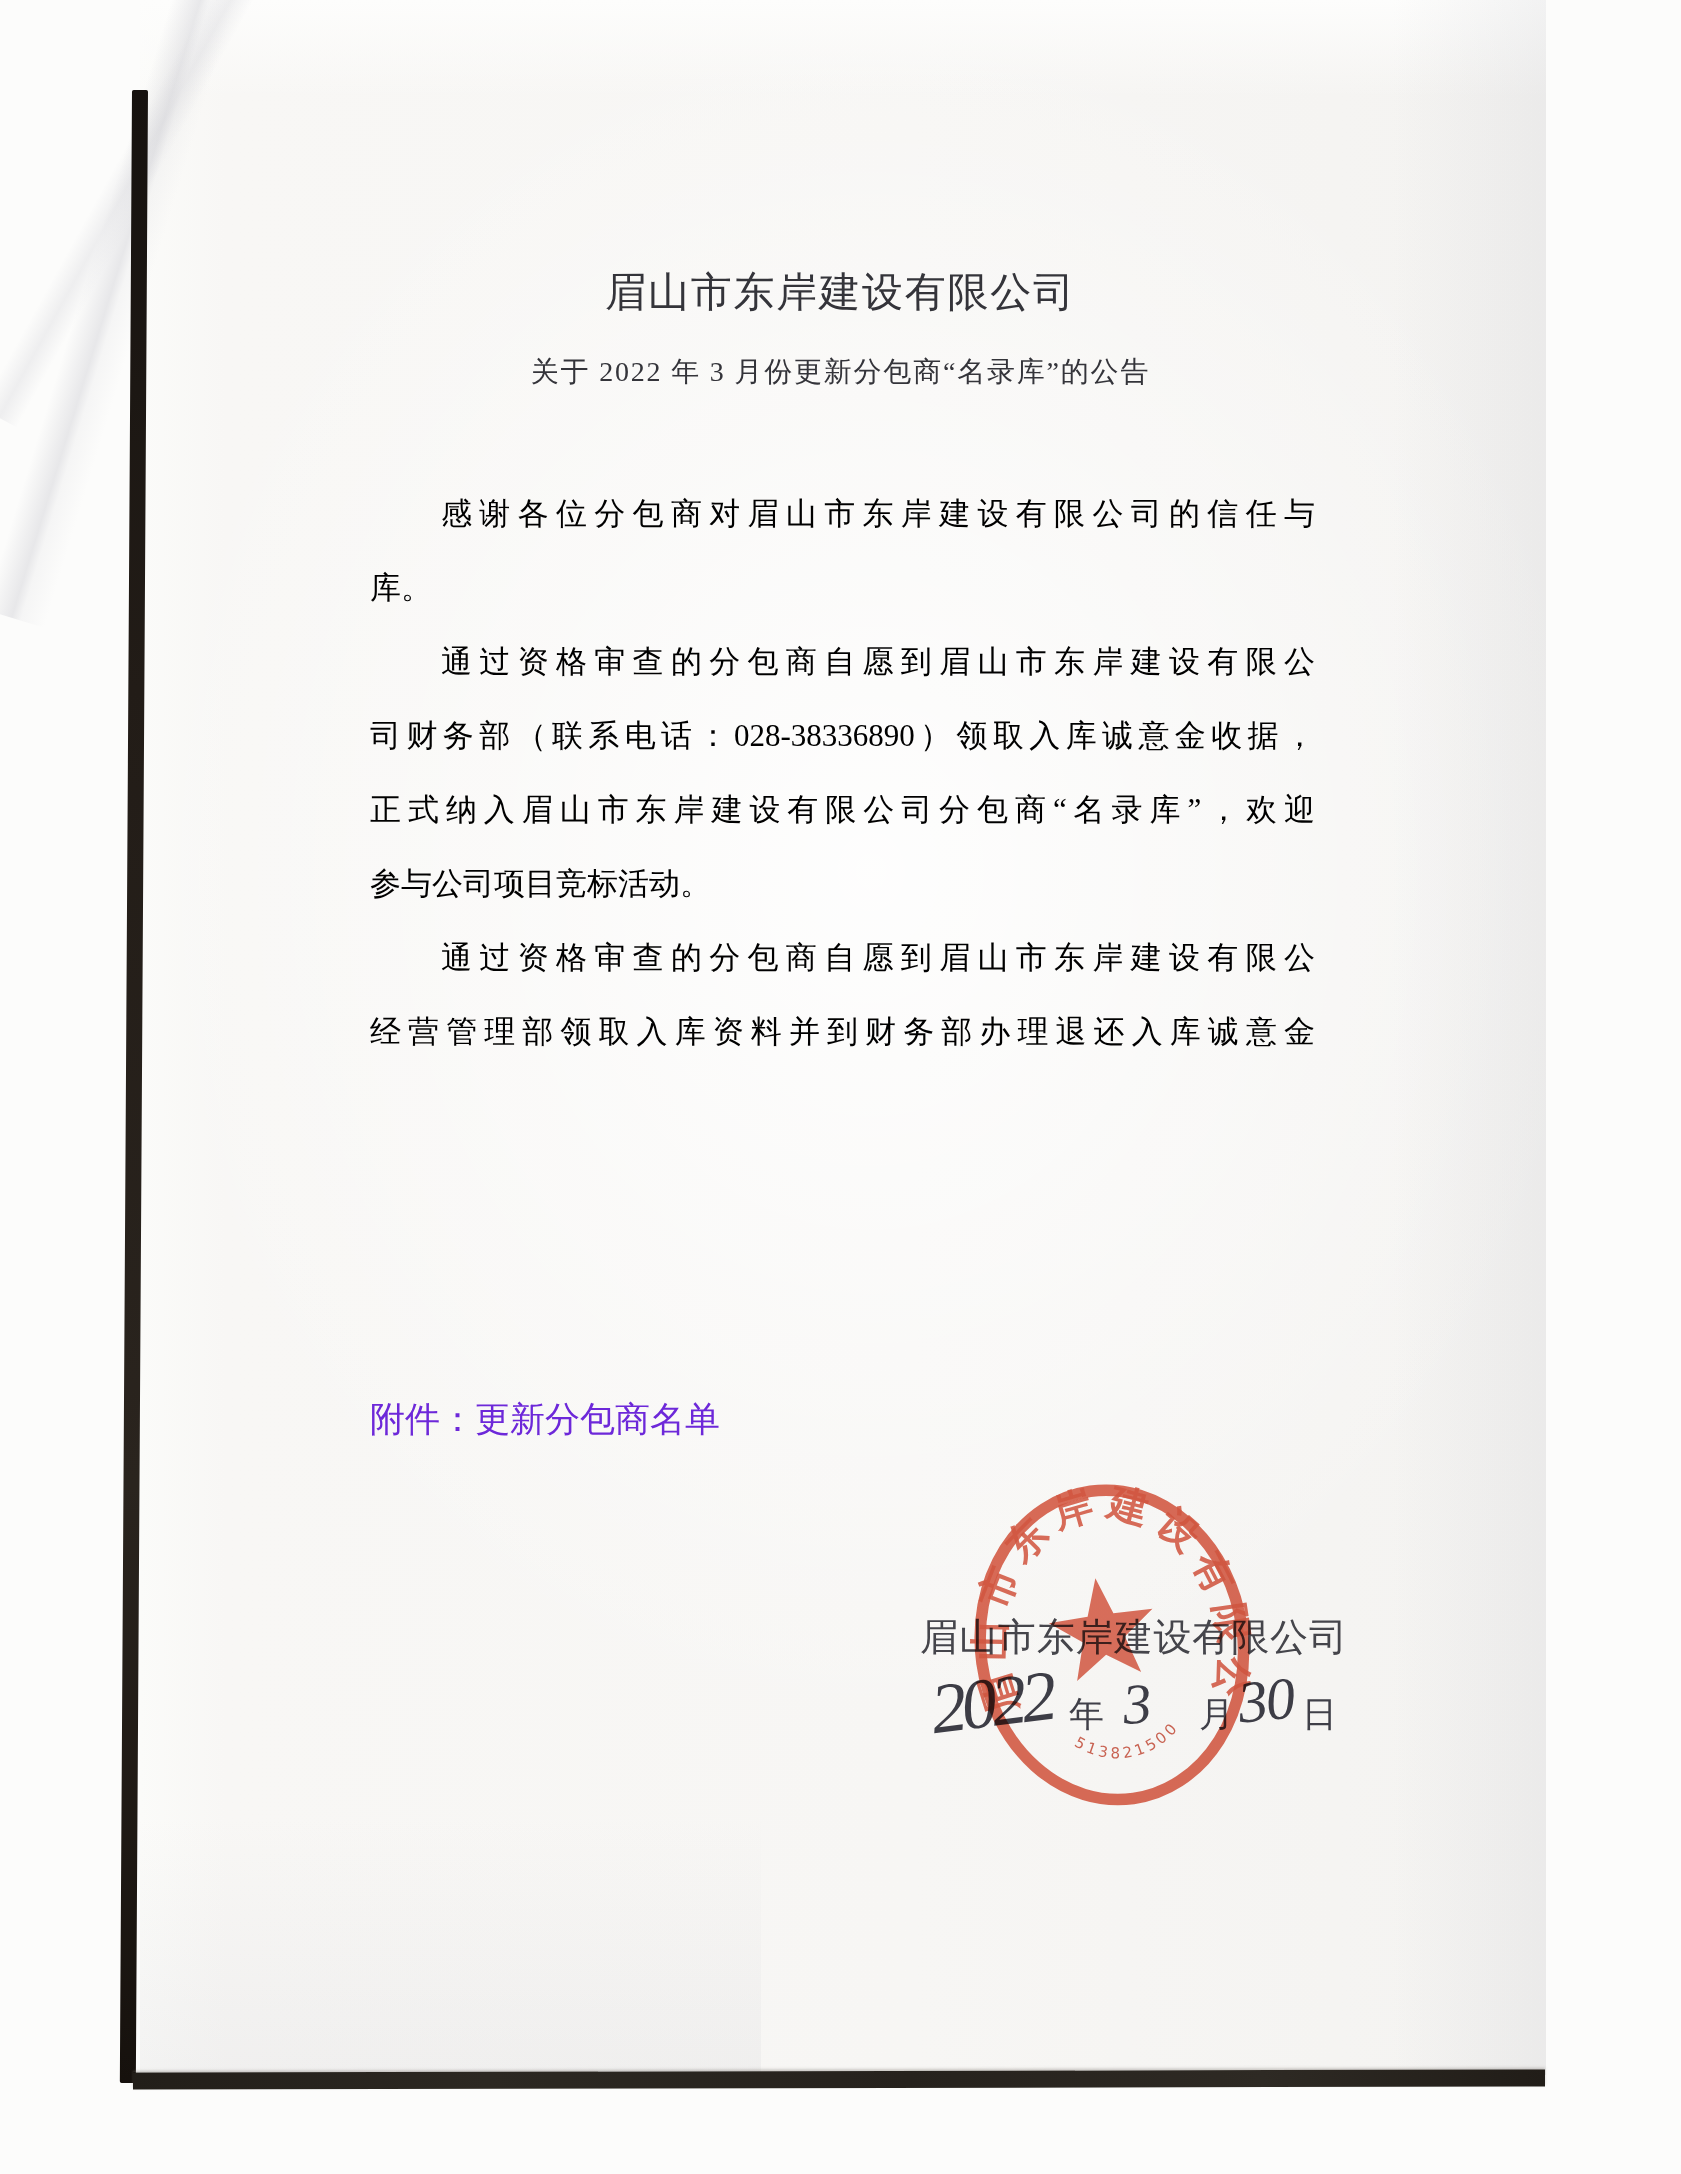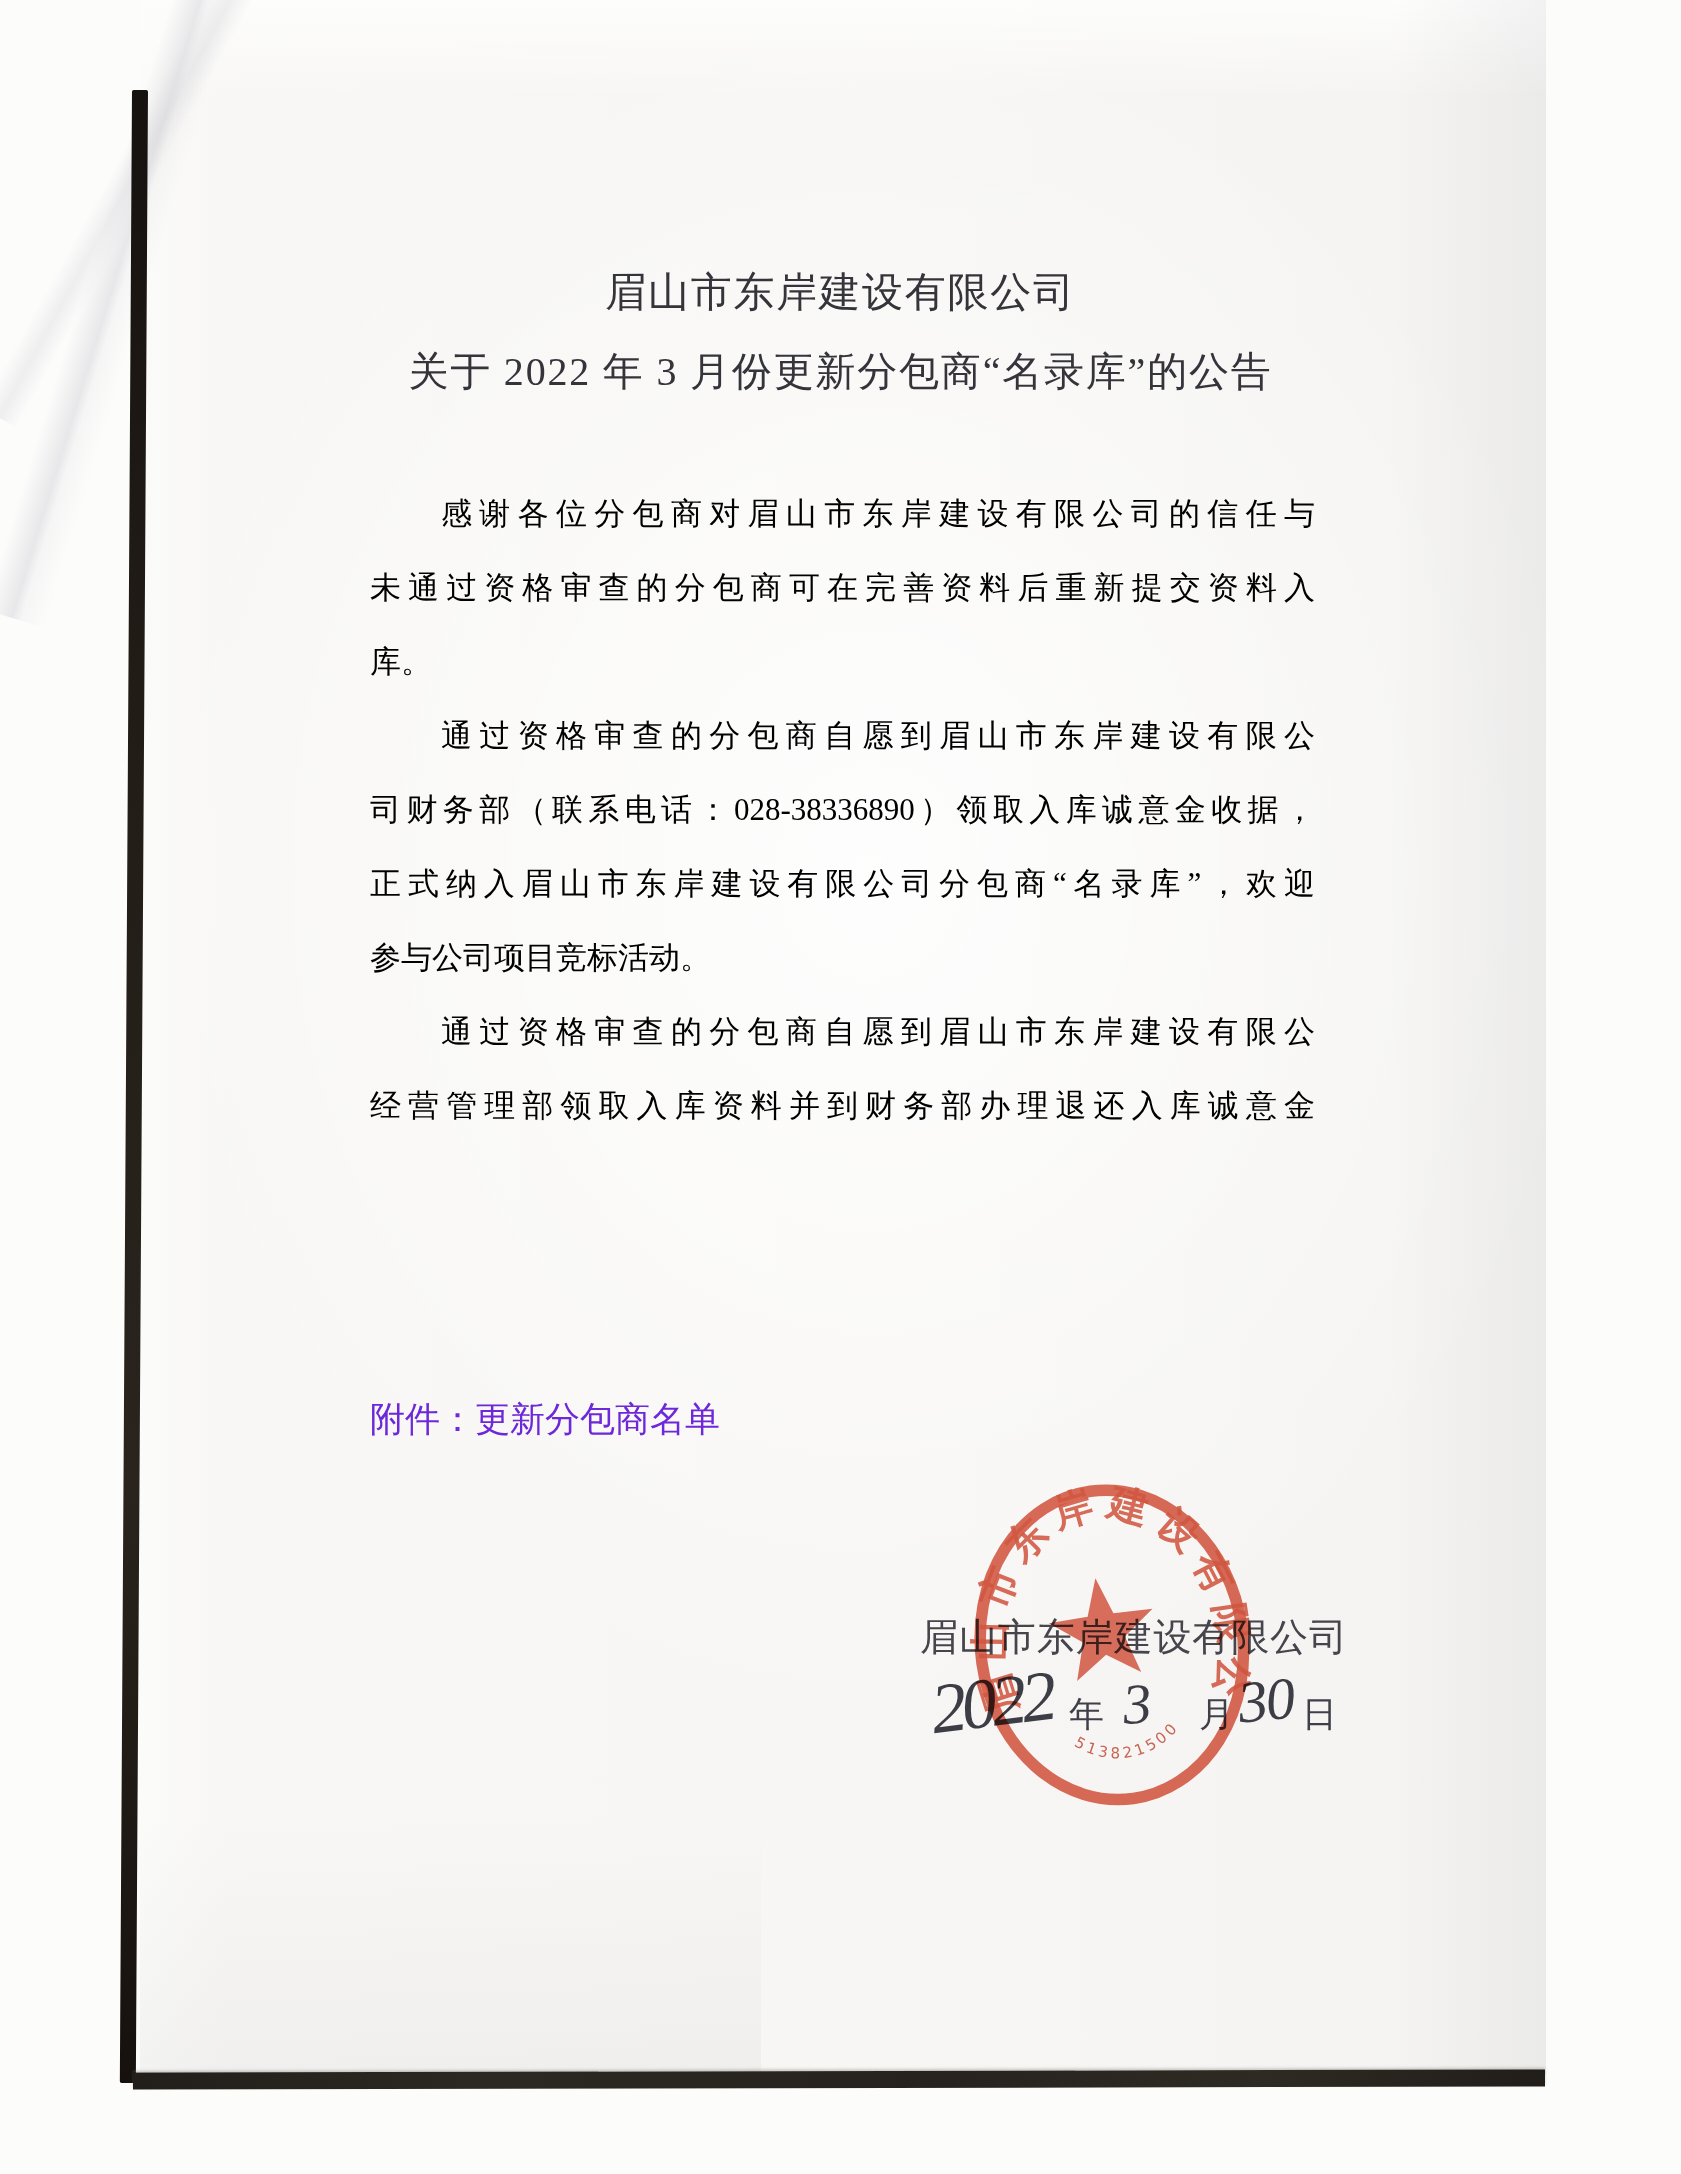--- a/index.html
+++ b/index.html
@@ -49,21 +49,21 @@
     box-shadow:0 -1.8px 2.7px rgba(120,115,110,.35);
     transform:skewY(-.12deg);
   }
   
   .doc-text{color:#3a3a40;}
   .title{
     position:absolute;left:0;width:1681px;text-align:center;z-index:3;
     font-size:41px;line-height:53px;color:#34343a;letter-spacing:1.8px;
   }
   .title.t1{top:266px;}
-  .title.t2{top:345px;font-size:40px;}
+  .title.t2{top:345px;font-size:28px;}
   .body-block{
     position:absolute;left:370px;top:477px;width:945px;z-index:3;
   }
   .bline{
     height:74px;line-height:74px;font-size:31px;color:#000000;
     white-space:nowrap;
   }
   .bline.just{white-space:normal;text-align:justify;text-align-last:justify;}
   .bline.indent{text-indent:71px;}
   .attachment{
@@ -100,21 +100,20 @@
 <div class="shade-right"></div>
 <div class="shade-bottom-left"></div>
 <div class="edge-line-left"></div>
 <div class="edge-band-bottom"></div>
 
 <div class="title t1 doc-text">眉山市东岸建设有限公司</div>
 <div class="title t2 doc-text">关于 2022 年 3 月份更新分包商“名录库”的公告</div>
 
 <div class="body-block">
   <div class="bline just indent">感谢各位分包商对眉山市东岸建设有限公司的信任与</div>
-  <div class="bline just">未通过资格审查的分包商可在完善资料后重新提交资料入</div>
   <div class="bline">库。</div>
   <div class="bline just indent">通过资格审查的分包商自愿到眉山市东岸建设有限公</div>
   <div class="bline just">司财务部（联系电话：028-38336890）领取入库诚意金收据，</div>
   <div class="bline just">正式纳入眉山市东岸建设有限公司分包商“名录库”，欢迎</div>
   <div class="bline">参与公司项目竞标活动。</div>
   <div class="bline just indent">通过资格审查的分包商自愿到眉山市东岸建设有限公</div>
   <div class="bline just">经营管理部领取入库资料并到财务部办理退还入库诚意金</div>
 </div>
 
 <div class="attachment">附件：更新分包商名单</div>

